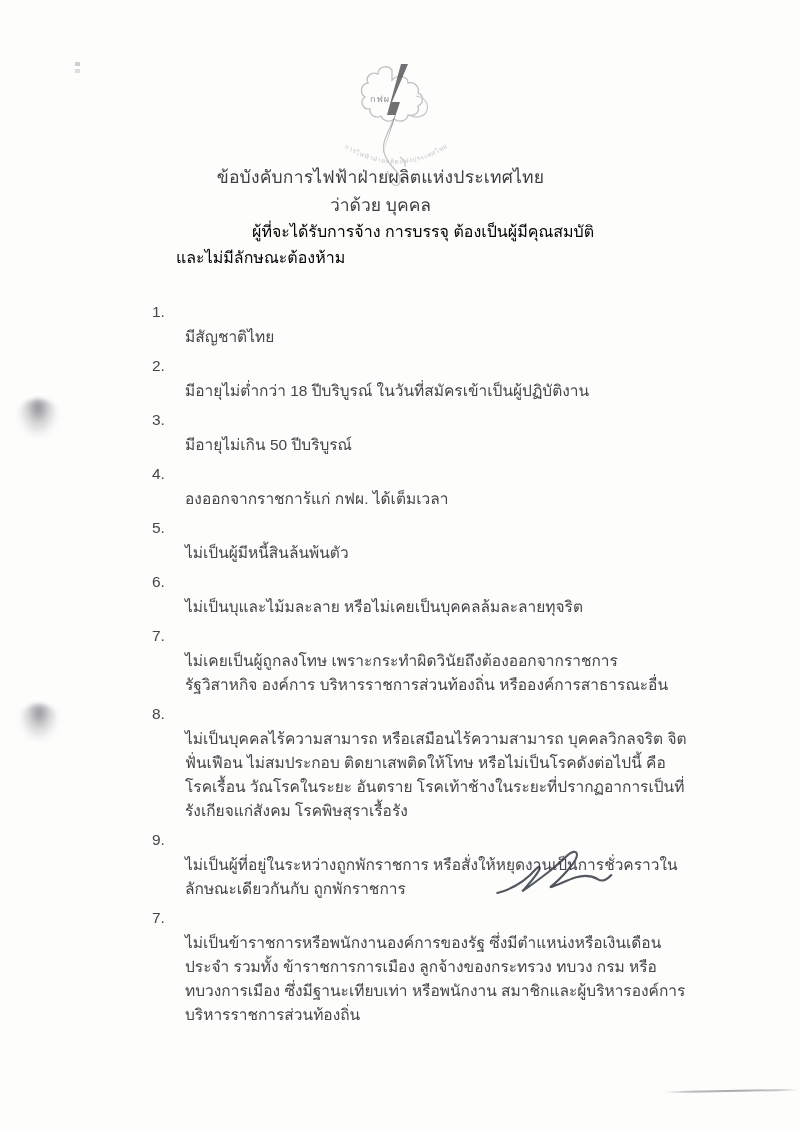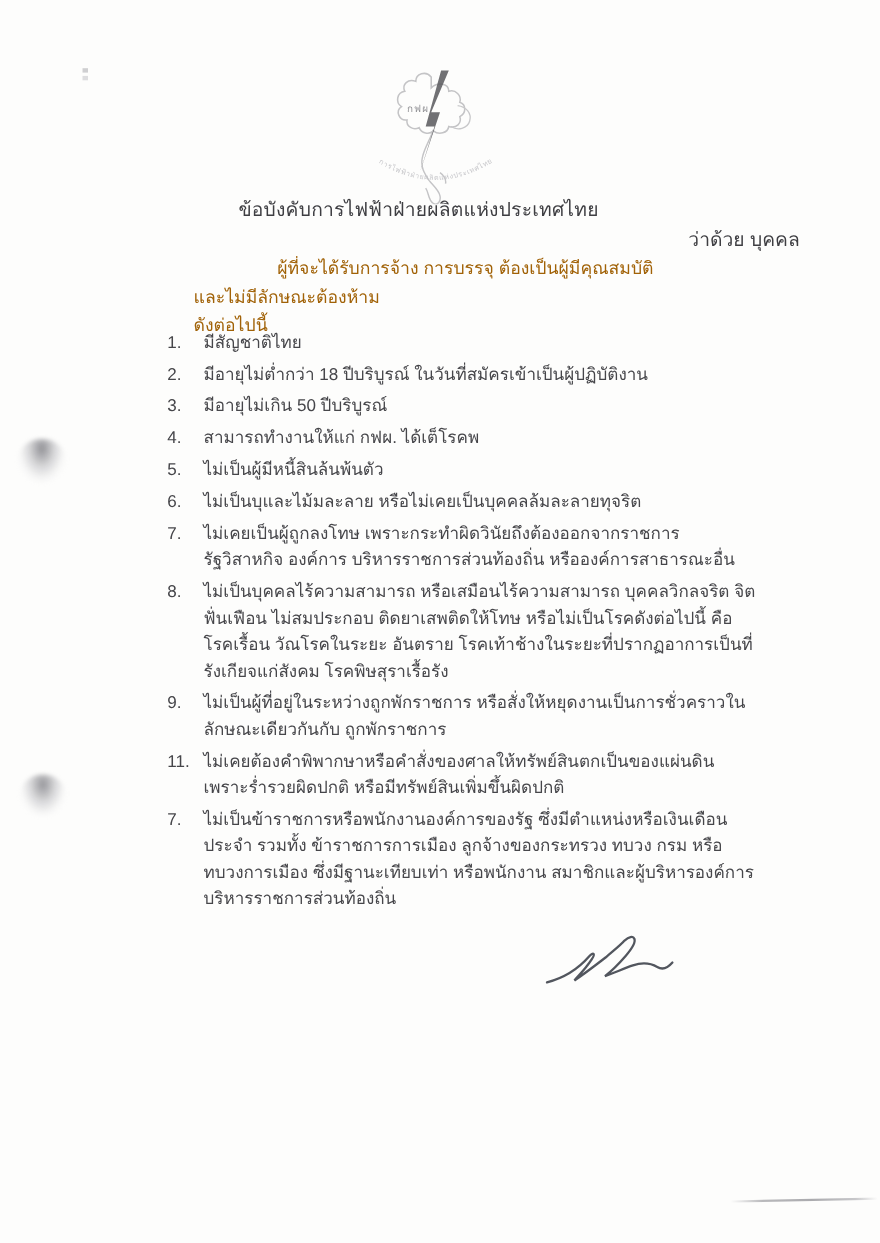--- a/index.html
+++ b/index.html
@@ -7,30 +7,30 @@
   body { font-family:"Liberation Sans","DejaVu Sans",sans-serif; }
   .page {
     position:relative; width:800px; height:1130px;
     background:#fdfdfc; overflow:hidden;
     color:#46464a;
   }
   
   .logo-wrap { position:absolute; left:332px; top:60px; width:136px; height:126px; }
   .logo-wrap svg { width:100%; height:100%; }
   
-  .header { position:absolute; left:0; top:176px; width:727px; padding-left:34px; text-align:center; }
+  .header { position:absolute; left:0; top:163px; width:727px; padding-left:34px; text-align:center; }
   .doc-title { font-size:17.5px; line-height:28px; color:#3e3e42; letter-spacing:.2px; }
-  .doc-subtitle { font-size:17.5px; line-height:28px; color:#3e3e42;text-align:right; }
-  .intro { text-align:left; margin:0 105px 5px 142px; font-size:16px; line-height:26px; color:#a16207; }
+  .doc-subtitle { font-size:17.5px; line-height:28px; color:#3e3e42; }
+  .intro { text-align:left; margin:0 105px 5px 142px; font-size:16px; line-height:26px; color:#000000; }
   .intro .line1 { text-indent:76px; }
   
   .qual-list { position:absolute; left:152px; top:300px; width:545px; list-style:none; }
   .qual-item { display:flex; margin-bottom:5px; font-size:15.5px; line-height:24px; color:#46464a; }
   .qual-item .num { flex:0 0 33px; }
-  .qual-item .txt { flex:1 1 auto; max-width:505px; }
+  .qual-item .txt { flex:1 1 auto; max-width:505px;margin-top:25px; }
   
   .signature { position:absolute; left:492px; top:843px; width:125px; height:60px; transform:rotate(-4deg); }
   
   .smudge { position:absolute; border-radius:50%; filter:blur(2px); }
   .smudge-1 { left:16px; top:399px; width:44px; height:40px;
     background:radial-gradient(ellipse at 50% 22%, rgba(110,110,116,.75) 0%, rgba(150,150,156,.35) 38%, rgba(200,200,205,.12) 62%, transparent 78%); }
   .smudge-2 { left:18px; top:704px; width:42px; height:38px;
     background:radial-gradient(ellipse at 50% 24%, rgba(112,112,118,.72) 0%, rgba(152,152,158,.33) 40%, rgba(200,200,205,.1) 64%, transparent 80%); }
   .speck { position:absolute; left:75px; top:62px; width:5px; height:12px; opacity:.55; }
   .speck::before, .speck::after { content:""; position:absolute; left:0; width:5px; height:4px; background:#ababaf; }
@@ -66,21 +66,20 @@
         <textPath href="#arcPath">การไฟฟ้าฝ่ายผลิตแห่งประเทศไทย</textPath>
       </text>
     </svg>
   </div>
 
   <div class="header">
     <div class="doc-title">ข้อบังคับการไฟฟ้าฝ่ายผลิตแห่งประเทศไทย</div>
     <div class="doc-subtitle">ว่าด้วย บุคคล</div>
     <div class="intro">
       <div class="line1">ผู้ที่จะได้รับการจ้าง การบรรจุ ต้องเป็นผู้มีคุณสมบัติและไม่มีลักษณะต้องห้าม</div>
-      <div class="line2">ดังต่อไปนี้</div>
     </div>
   </div>
 
   <ol class="qual-list">
 
       <li class="qual-item">
         <span class="num">1.</span>
         <span class="txt">มีสัญชาติไทย</span>
       </li>
 
@@ -89,21 +88,21 @@
         <span class="txt">มีอายุไม่ต่ำกว่า 18 ปีบริบูรณ์ ในวันที่สมัครเข้าเป็นผู้ปฏิบัติงาน</span>
       </li>
 
       <li class="qual-item">
         <span class="num">3.</span>
         <span class="txt">มีอายุไม่เกิน 50 ปีบริบูรณ์</span>
       </li>
 
       <li class="qual-item">
         <span class="num">4.</span>
-        <span class="txt">สามารถทำงานให้แก่ กฟผ. ได้เต็โรคพ</span>
+        <span class="txt">องออกจากราชการ้แก่ กฟผ. ได้เต็มเวลา</span>
       </li>
 
       <li class="qual-item">
         <span class="num">5.</span>
         <span class="txt">ไม่เป็นผู้มีหนี้สินล้นพ้นตัว</span>
       </li>
 
       <li class="qual-item">
         <span class="num">6.</span>
         <span class="txt">ไม่เป็นบุและไม้มละลาย หรือไม่เคยเป็นบุคคลล้มละลายทุจริต</span>
@@ -118,24 +117,20 @@
         <span class="num">8.</span>
         <span class="txt">ไม่เป็นบุคคลไร้ความสามารถ หรือเสมือนไร้ความสามารถ บุคคลวิกลจริต จิตฟั่นเฟือน ไม่สมประกอบ ติดยาเสพติดให้โทษ หรือไม่เป็นโรคดังต่อไปนี้ คือ โรคเรื้อน วัณโรคในระยะ อันตราย โรคเท้าช้างในระยะที่ปรากฏอาการเป็นที่รังเกียจแก่สังคม โรคพิษสุราเรื้อรัง</span>
       </li>
 
       <li class="qual-item">
         <span class="num">9.</span>
         <span class="txt">ไม่เป็นผู้ที่อยู่ในระหว่างถูกพักราชการ หรือสั่งให้หยุดงานเป็นการชั่วคราวในลักษณะเดียวกันกับ ถูกพักราชการ</span>
       </li>
 
 
-      <li class="qual-item">
-        <span class="num">11.</span>
-        <span class="txt">ไม่เคยต้องคำพิพากษาหรือคำสั่งของศาลให้ทรัพย์สินตกเป็นของแผ่นดินเพราะร่ำรวยผิดปกติ หรือมีทรัพย์สินเพิ่มขึ้นผิดปกติ</span>
-      </li>
 
       <li class="qual-item">
         <span class="num">7.</span>
         <span class="txt">ไม่เป็นข้าราชการหรือพนักงานองค์การของรัฐ ซึ่งมีตำแหน่งหรือเงินเดือนประจำ รวมทั้ง ข้าราชการการเมือง ลูกจ้างของกระทรวง ทบวง กรม หรือทบวงการเมือง ซึ่งมีฐานะเทียบเท่า หรือพนักงาน สมาชิกและผู้บริหารองค์การบริหารราชการส่วนท้องถิ่น</span>
       </li>
 
 
     </ol>
 
   <svg class="signature" viewBox="0 0 125 60">

